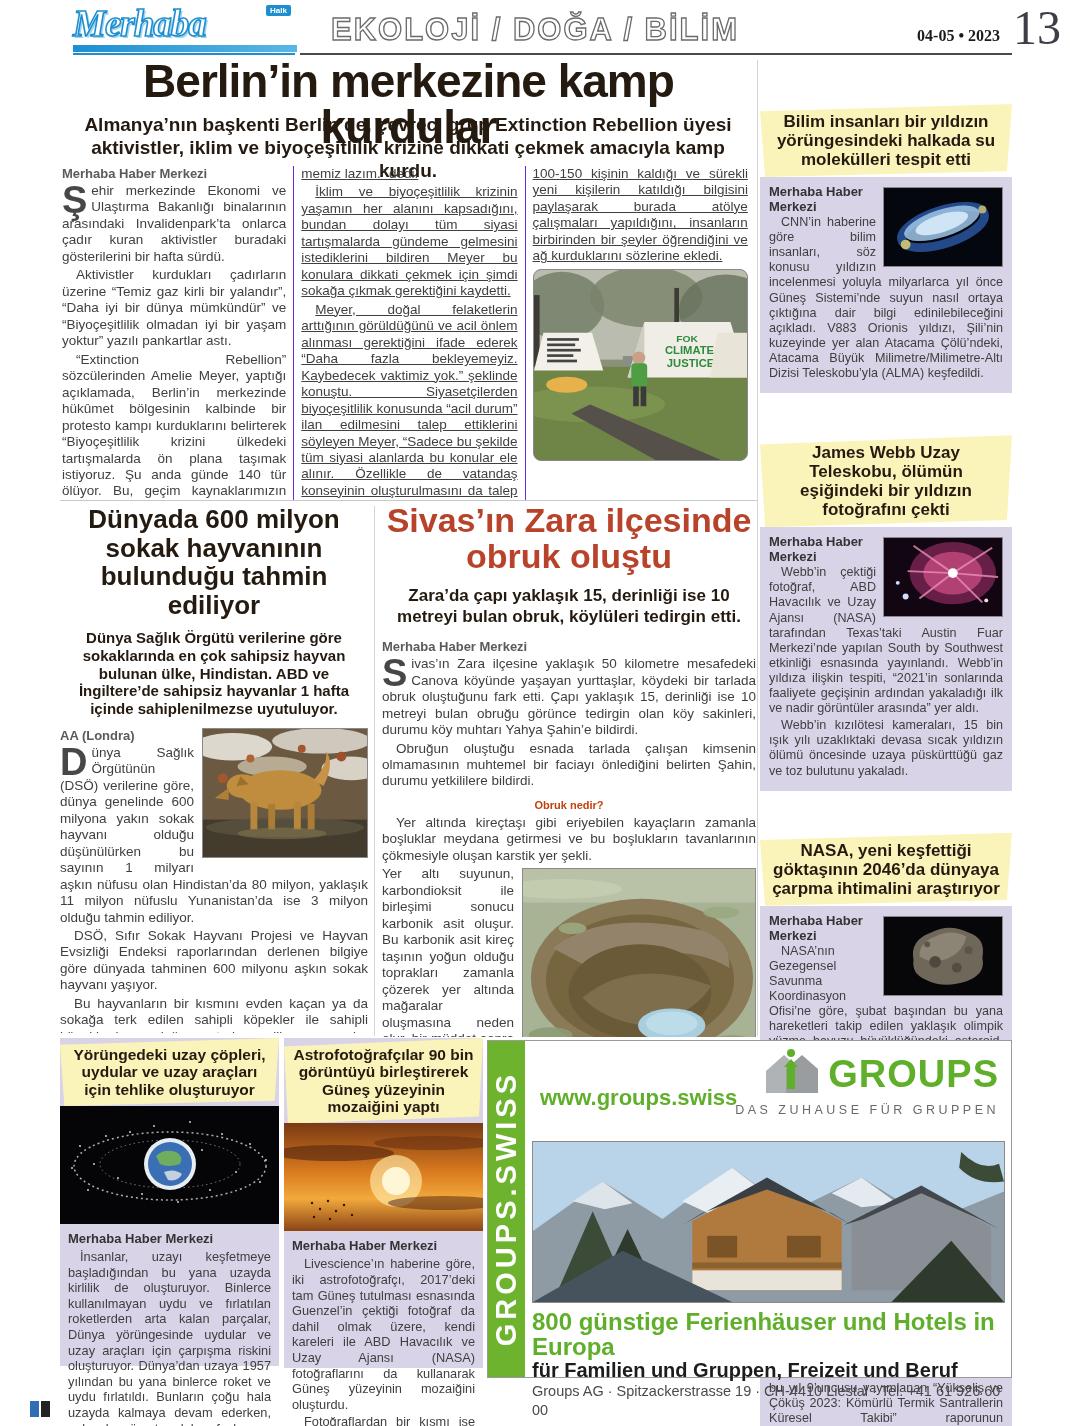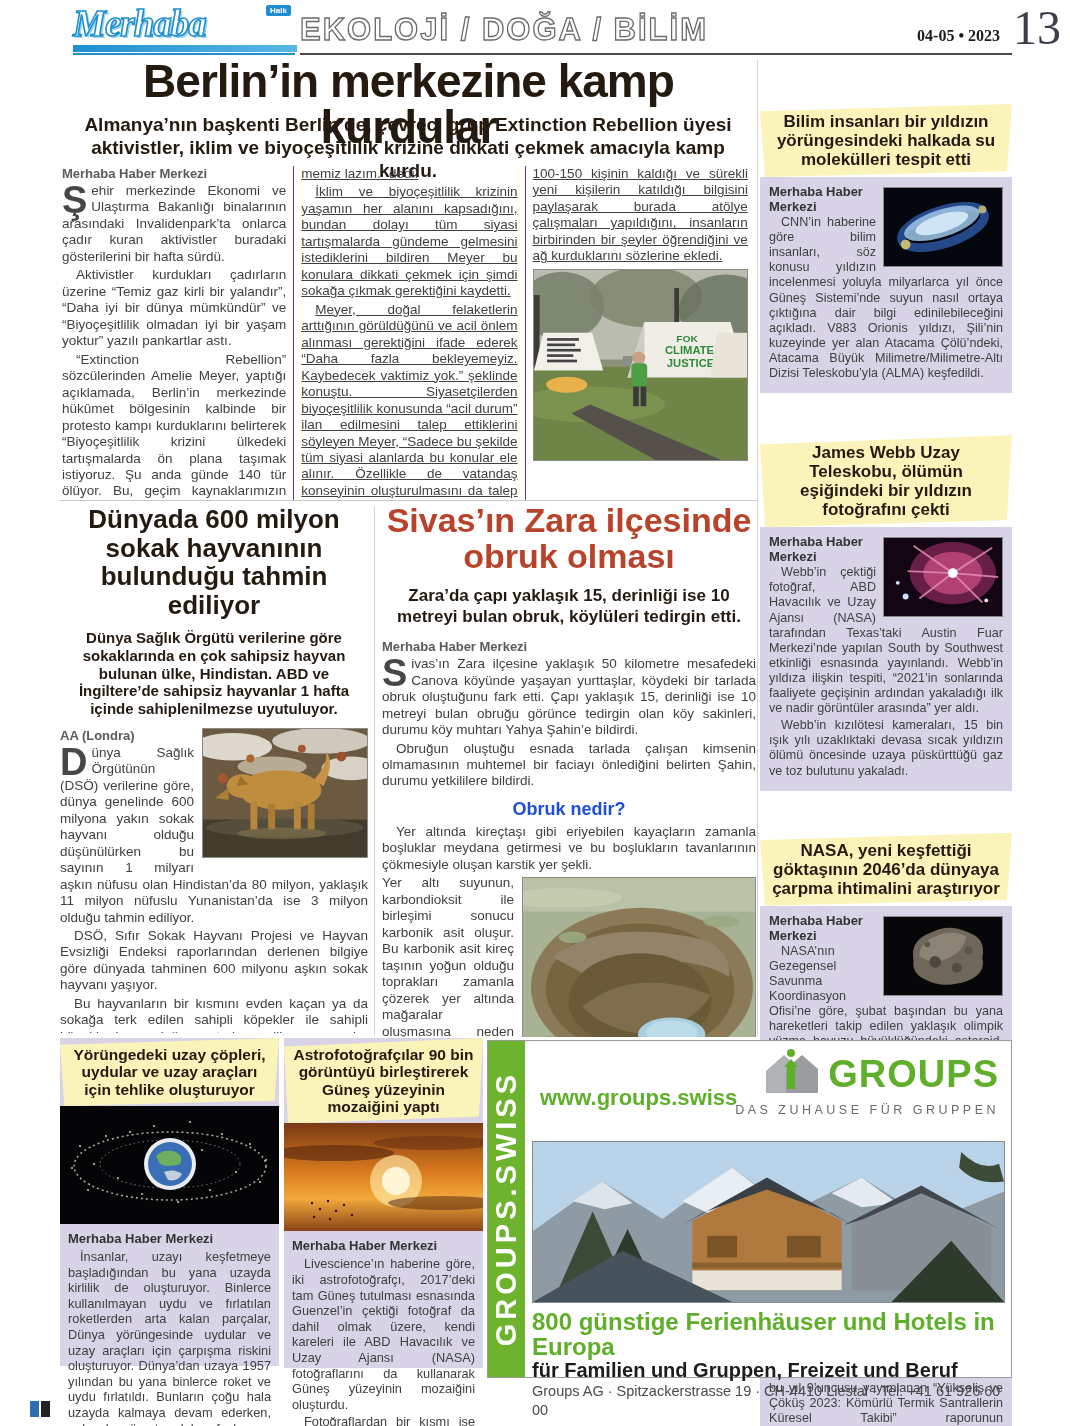--- a/index.html
+++ b/index.html
@@ -16,21 +16,21 @@
     font-size:37px; color:#ffffff; -webkit-text-stroke:1.6px #1d8fd0;
     text-shadow:2px 2px 0 #9fd4ee; line-height:1; letter-spacing:-1px;
   }
   .logo-tag {
     position:absolute; right:6px; top:0; background:#1d8fd0; color:#fff;
     font-size:8px; font-weight:bold; padding:1px 4px; border-radius:2px;
   }
   .logo-bar { position:absolute; left:0; bottom:0; width:100%; height:7px;
     background:linear-gradient(90deg,#1d8fd0,#5ab7e4); }
   .section-title {
-    position:absolute; left:300px; top:12px; width:470px; text-align:left;
+    position:absolute; left:300px; top:12px; width:470px; text-align:center;
     font-size:31px; font-weight:bold; letter-spacing:2px;
     color:#ffffff; -webkit-text-stroke:1.3px #6b6b6b;
   }
   .issue-date { position:absolute; left:850px; top:27px; width:150px; text-align:right;
     font-family:"Liberation Serif", serif; font-weight:bold; font-size:16px; color:#1a1a1a; }
   .page-num { position:absolute; left:1013px; top:0px; font-family:"Liberation Serif", serif;
     font-size:48px; color:#3e3e48; }
   .header-rule { position:absolute; left:300px; top:53px; width:712px;
     border-top:2px solid #4a4a4a; }
   .header-rule2 { position:absolute; left:73px; top:53px; width:222px;
@@ -50,42 +50,42 @@
     font-size:46px; font-weight:bold; letter-spacing:-1px; color:#241a10; line-height:1; }
   .main-deck { position:absolute; left:70px; top:114px; width:676px; text-align:center;
     font-size:19px; font-weight:bold; color:#241a10; line-height:1.2; }
   .main-cols { position:absolute; left:62px; top:166px; width:694px; height:334px;
     display:flex; overflow:hidden; }
   .col { width:33.33%; padding:0 7px; }
   .col + .col { border-left:1px solid #6d28d9;text-decoration:underline; }
   .col:first-child { padding-left:0; }
   .col:last-child { padding-right:8px; }
   .photo-frame { border:1px solid #8a8a8a; overflow:hidden; background:#777; }
-  .tent-photo { width:100%; height:192px; margin-top:4px; }
+  .tent-photo { width:100%; height:192px; margin-top:4px;border-radius:8px; }
 
   
   .rule-h-mid { position:absolute; left:60px; top:500px; width:697px; border-top:1px solid #c9c9c9; }
   .rule-v-mid { position:absolute; left:374px; top:506px; height:530px; border-left:1px solid #d5d5d5; }
   .rule-v-rail { position:absolute; left:757px; top:60px; height:976px; border-left:1px solid #d5d5d5; }
 
   
   .dogs { position:absolute; left:60px; top:505px; width:308px; height:528px; overflow:hidden; }
   .dogs h2 { text-align:center; font-size:26px; font-weight:bold; color:#241a10; line-height:1.1;
     margin-bottom:10px; }
   .dogs .deck { text-align:center; font-size:15px; font-weight:bold; color:#241a10;
     line-height:1.18; margin-bottom:10px; }
   .dog-photo { float:right; width:166px; height:130px; margin:0 0 5px 8px; }
 
   
   .sink { position:absolute; left:382px; top:503px; width:374px; height:534px; overflow:hidden; }
   .sink h2 { text-align:center; font-size:34px; font-weight:bold; color:#b8432a; line-height:1.05;
     margin-bottom:12px; }
   .sink .deck { text-align:center; font-size:17px; font-weight:bold; color:#241a10;
     line-height:1.2; margin-bottom:12px; }
-  .sink .subhead { text-align:center; font-size:18px; font-weight:bold; color:#1d4ed8;
+  .sink .subhead { text-align:center; font-size:11px; font-weight:bold; color:#c2410c;
     margin:9px 0 4px 0; }
   .sink-photo { float:right; width:234px; height:188px; margin:2px 0 4px 8px; }
 
   
   .rail { position:absolute; left:760px; top:62px; width:252px; }
   .sci { margin-bottom:7px;margin-top:42px; }
   .sci-head { background:#fbf4ba; padding:8px 8px; text-align:center; font-weight:bold;
     font-size:17px; line-height:1.12; color:#241a10;
     clip-path:polygon(0 10%, 100% 0, 98% 92%, 2% 100%); }
   .sci-body { background:#d9d3e8; padding:8px 9px 10px 9px; font-size:12.6px; line-height:1.2;
@@ -228,21 +228,21 @@
       </svg>
     </div>
     <div class="byline">AA (Londra)</div>
     <p class="body-p lead">Dünya Sağlık Örgütünün (DSÖ) verilerine göre, dünya genelinde 600 milyona yakın sokak hayvanı olduğu düşünülürken bu sayının 1 milyarı aşkın nüfusu olan Hindistan’da 80 milyon, yaklaşık 11 milyon nüfuslu Yunanistan’da ise 3 milyon olduğu tahmin ediliyor.</p>
     <p class="body-p indent">DSÖ, Sıfır Sokak Hayvanı Projesi ve Hayvan Evsizliği Endeksi raporlarından derlenen bilgiye göre dünyada tahminen 600 milyonu aşkın sokak hayvanı yaşıyor.</p>
     <p class="body-p indent">Bu hayvanların bir kısmını evden kaçan ya da sokağa terk edilen sahipli köpekler ile sahipli köpeklerden doğup terk edilen yavrular oluştururken önemli bir kısmını ise sokak hayvanlarından doğan yeni nesil oluşturuyor.</p>
 
   </div>
 
   <div class="sink">
-    <h2>Sivas’ın Zara ilçesinde obruk olması</h2>
+    <h2>Sivas’ın Zara ilçesinde obruk oluştu</h2>
     <div class="deck">Zara’da çapı yaklaşık 15, derinliği ise 10 metreyi bulan obruk, köylüleri tedirgin etti.</div>
     <div class="byline">Merhaba Haber Merkezi</div>
     <p class="body-p lead">Sivas’ın Zara ilçesine yaklaşık 50 kilometre mesafedeki Canova köyünde yaşayan yurttaşlar, köydeki bir tarlada obruk oluştuğunu fark etti. Çapı yaklaşık 15, derinliği ise 10 metreyi bulan obruğu görünce tedirgin olan köy sakinleri, durumu köy muhtarı Yahya Şahin’e bildirdi.</p>
     <p class="body-p indent">Obruğun oluştuğu esnada tarlada çalışan kimsenin olmamasının muhtemel bir faciayı önlediğini belirten Şahin, durumu yetkililere bildirdi.</p>
     <div class="subhead">Obruk nedir?</div>
     <p class="body-p indent">Yer altında kireçtaşı gibi eriyebilen kayaçların zamanla boşluklar meydana getirmesi ve bu boşlukların tavanlarının çökmesiyle oluşan karstik yer şekli.</p>
     <div class="photo-frame sink-photo">
       <svg width="100%" height="100%" viewBox="0 0 234 188" preserveAspectRatio="none">
         <rect width="234" height="188" fill="#a8b295"></rect>
         <rect width="234" height="34" fill="#b9c2a6"></rect>

